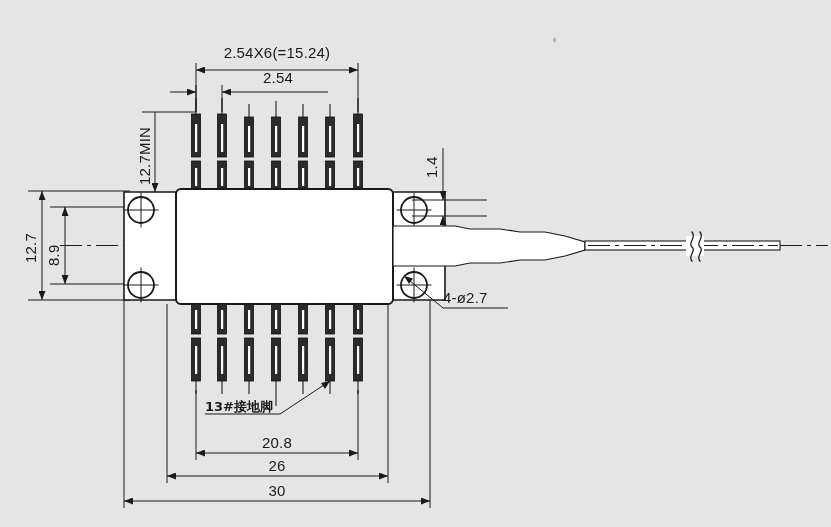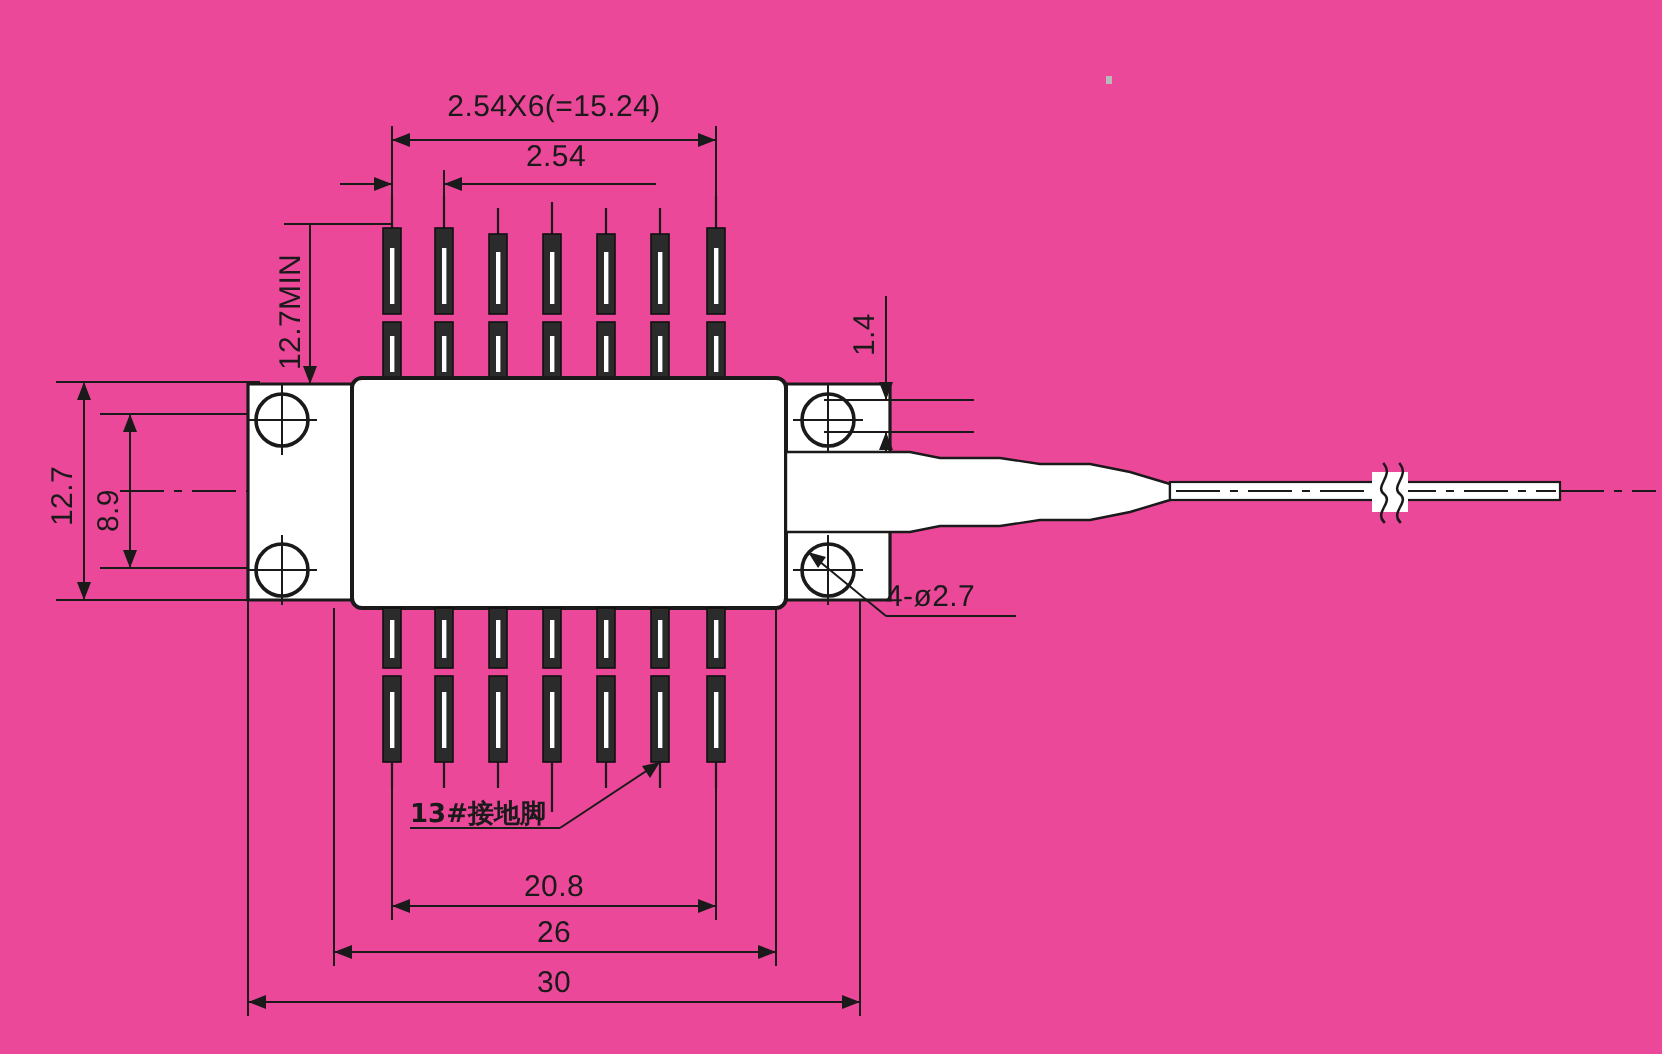--- a/index.html
+++ b/index.html
@@ -10,21 +10,21 @@
   body {
     width: 831px;
     height: 527px;
     overflow: hidden;
     font-family: "Liberation Sans", sans-serif;
   }
   #drawing-root {
     position: relative;
     width: 831px;
     height: 527px;
-    background: #ec4899;
+    background: #e5e5e5;
   }
   svg.cad {
     display: block;
     width: 831px;
     height: 527px;
   }
   .ln      { stroke: #1a1a1a; stroke-width: 1.25; fill: none; stroke-linecap: square; }
   .ln-thin { stroke: #1a1a1a; stroke-width: 1;    fill: none; stroke-linecap: square; }
   .ln-dim  { stroke: #1a1a1a; stroke-width: 1;    fill: none; stroke-linecap: butt; }
   .ln-ext  { stroke: #1a1a1a; stroke-width: 1;    fill: none; stroke-linecap: butt; }

